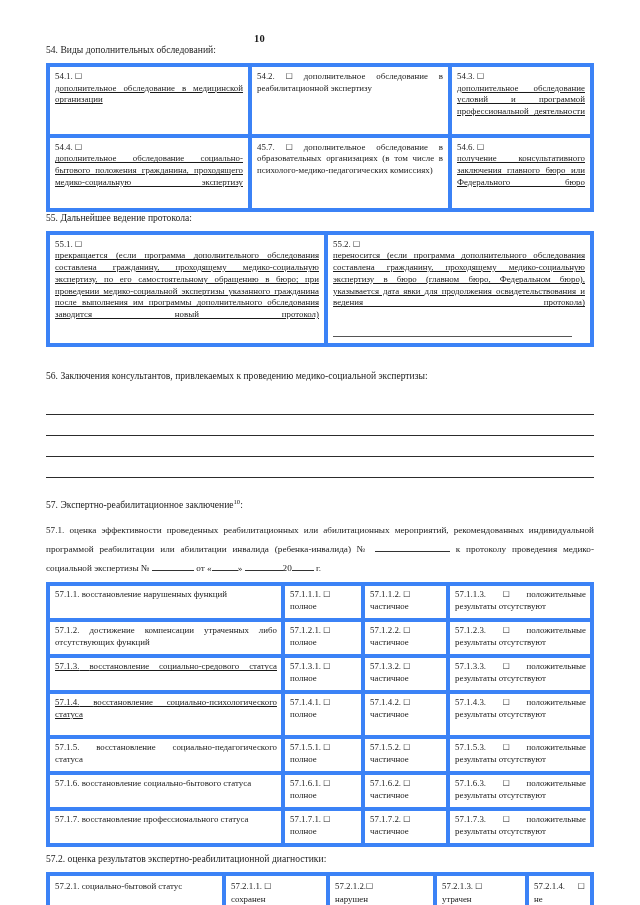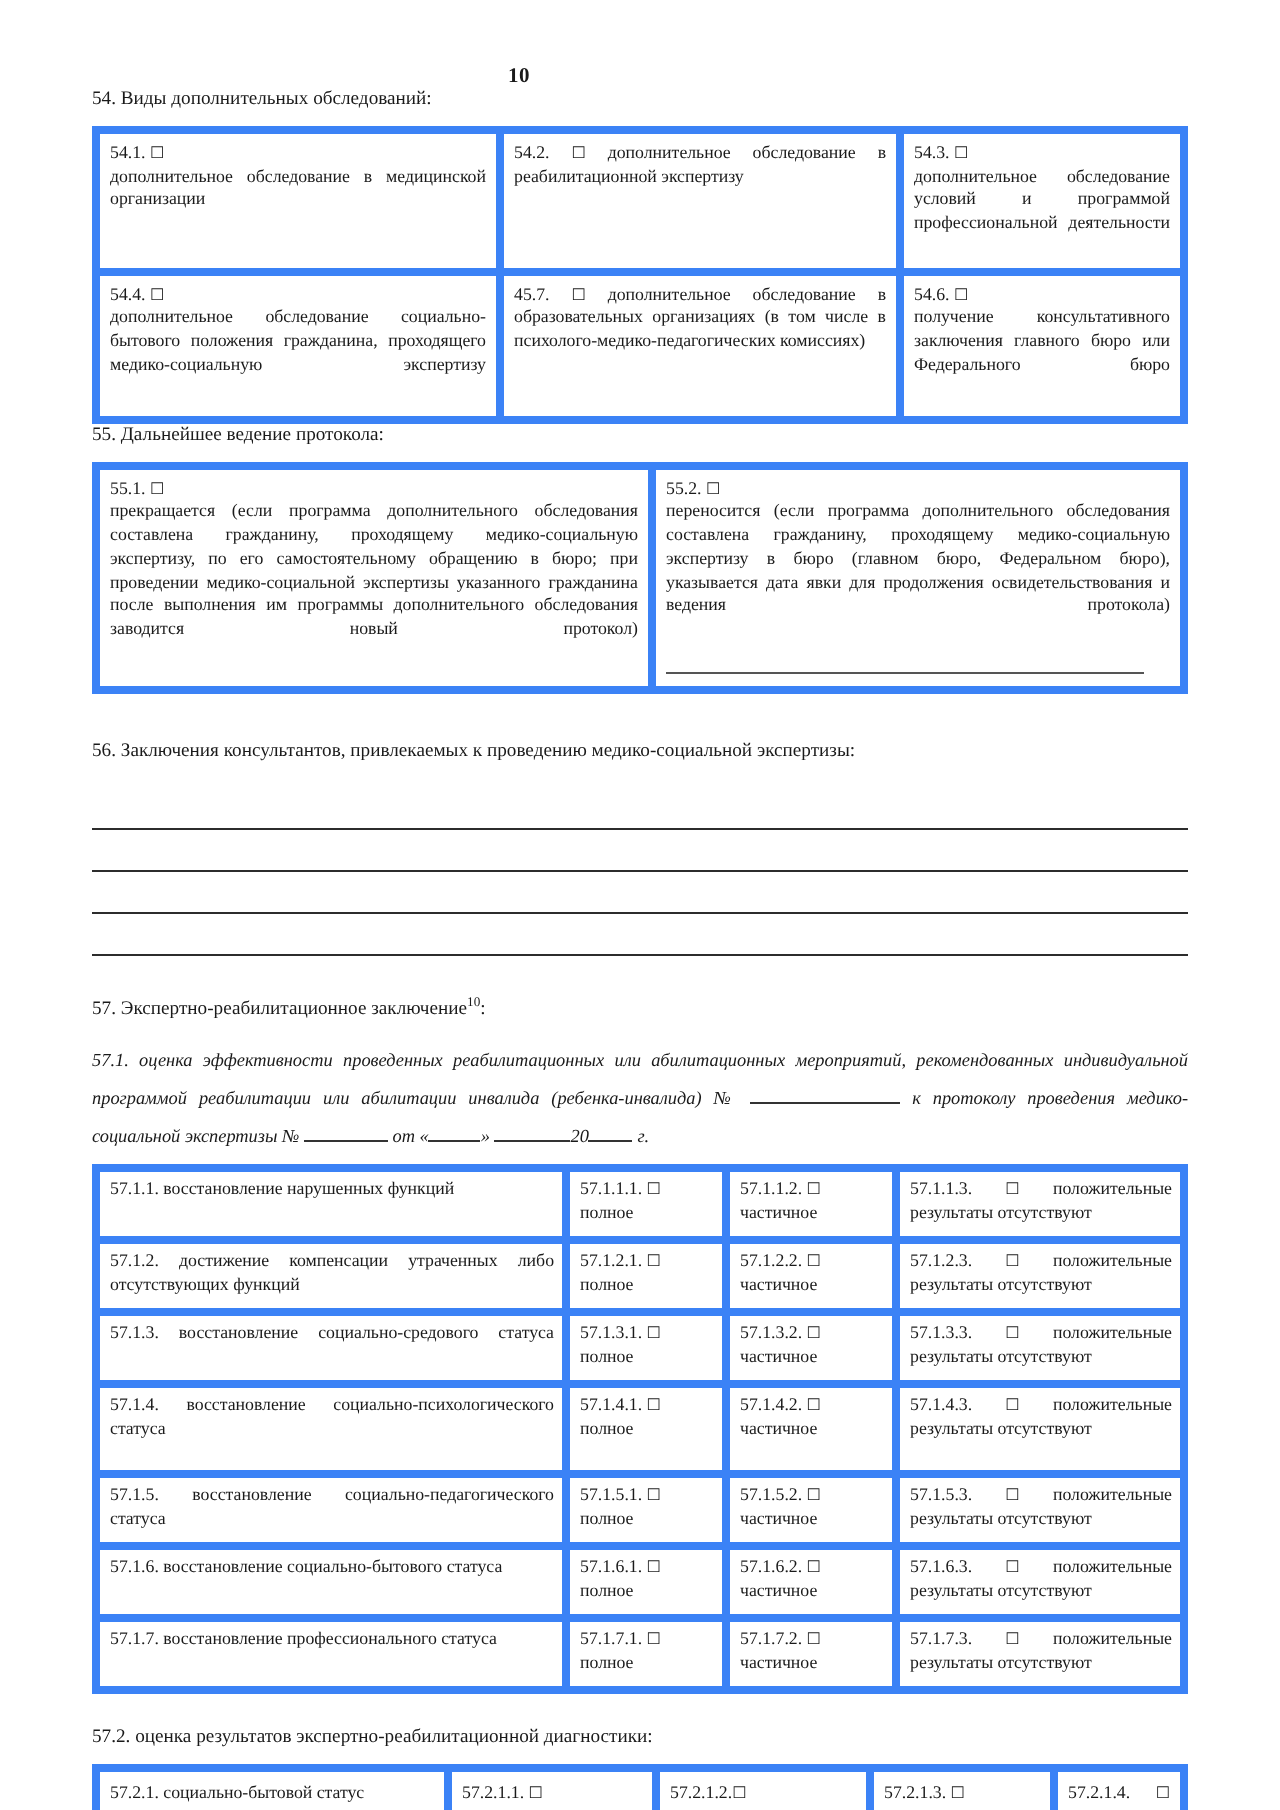--- a/index.html
+++ b/index.html
@@ -92,21 +92,20 @@
     height: 20px;
   }
 
   
   .para {
     font-size: 9.2px;
     line-height: 2.05;
     text-align: justify;
     text-justify: inter-word;
     margin-top: 10px;
-    font-style: italic;
   }
   .fill {
     display: inline-block;
     border-bottom: 1px solid #333;
     vertical-align: baseline;
   }
   .fill.w75 { width: 75px; }
   .fill.w42 { width: 42px; }
   .fill.w26 { width: 26px; }
   .fill.w38 { width: 38px; }
@@ -120,20 +119,21 @@
     line-height: 1.3;
     height: 26px;
   }
   #table-571 td.c1 { width: 222px; }
   #table-571 td.c2 { width: 67px; }
   #table-571 td.c3 { width: 72px; }
   #table-571 td.c4 { width: auto; }
   .spread {
     text-align: justify;
     text-justify: inter-word;
+    text-decoration: underline;
   }
   .spread::after {
     content: "";
     display: inline-block;
     width: 100%;
   }
 
   
   #table-572 { margin-top: 6px; }
   #table-572 td {
@@ -386,21 +386,21 @@
         </td>
         <td class="c4 nojust">
           <span>57.1.7.3.</span>
           <span class="chk">☐</span>
           <span>положительные результаты отсутствуют</span>
         </td>
       </tr>
     </tbody>
       </table>
 
-    <div class="section-heading" style="margin-top:16px">57.2. оценка результатов экспертно-реабилитационной диагностики:</div>
+    <div class="section-heading" style="margin-top:6px">57.2. оценка результатов экспертно-реабилитационной диагностики:</div>
 
     <table class="form" id="table-572">
       <tbody>
           <tr>
         <td class="d1 nojust">
           <span>57.2.1.</span>
           <span>социально-бытовой статус</span>
         </td>
         <td class="d2 nojust">
           <span>57.2.1.1.</span>

